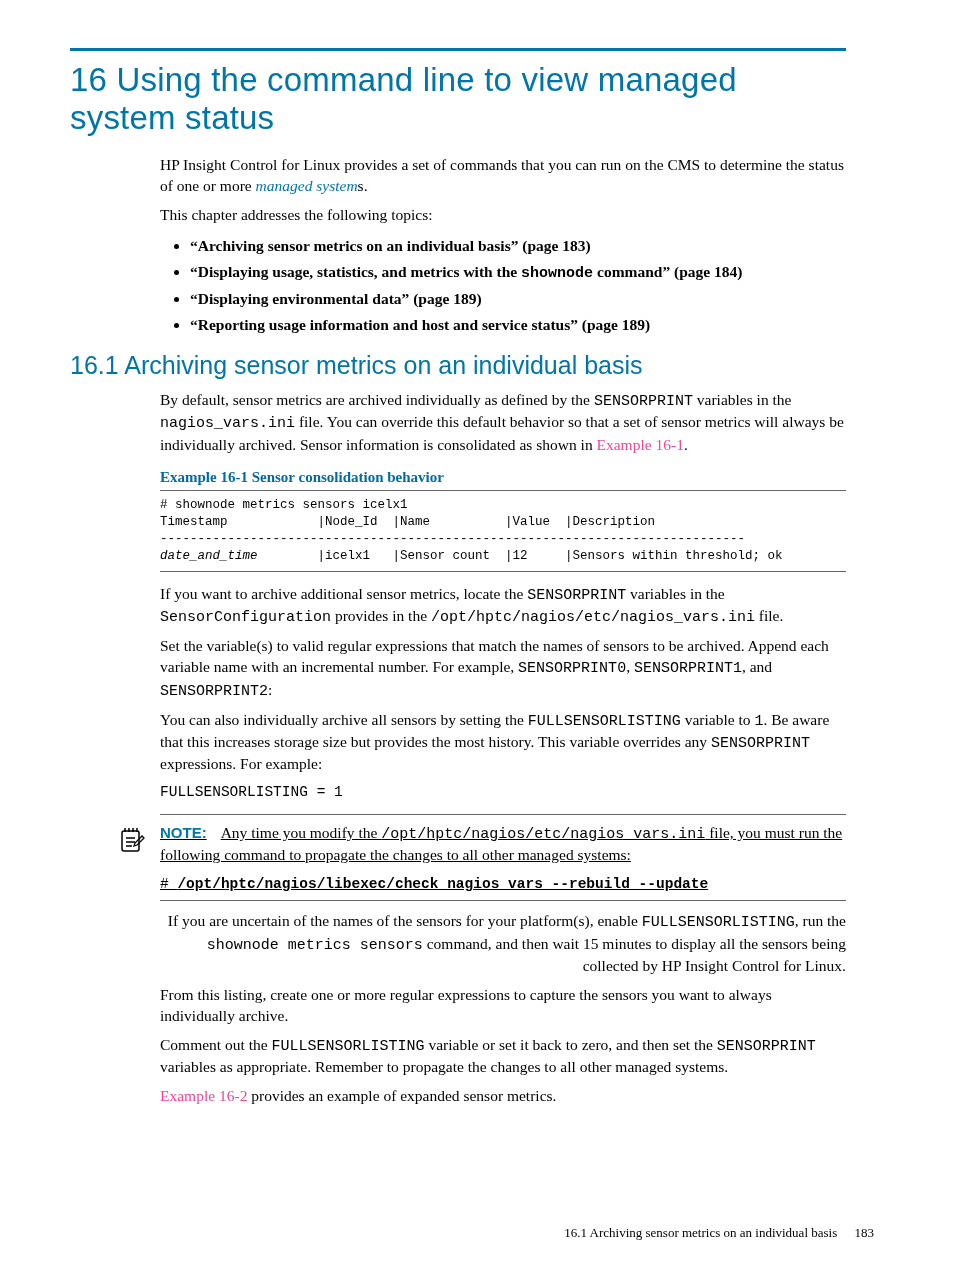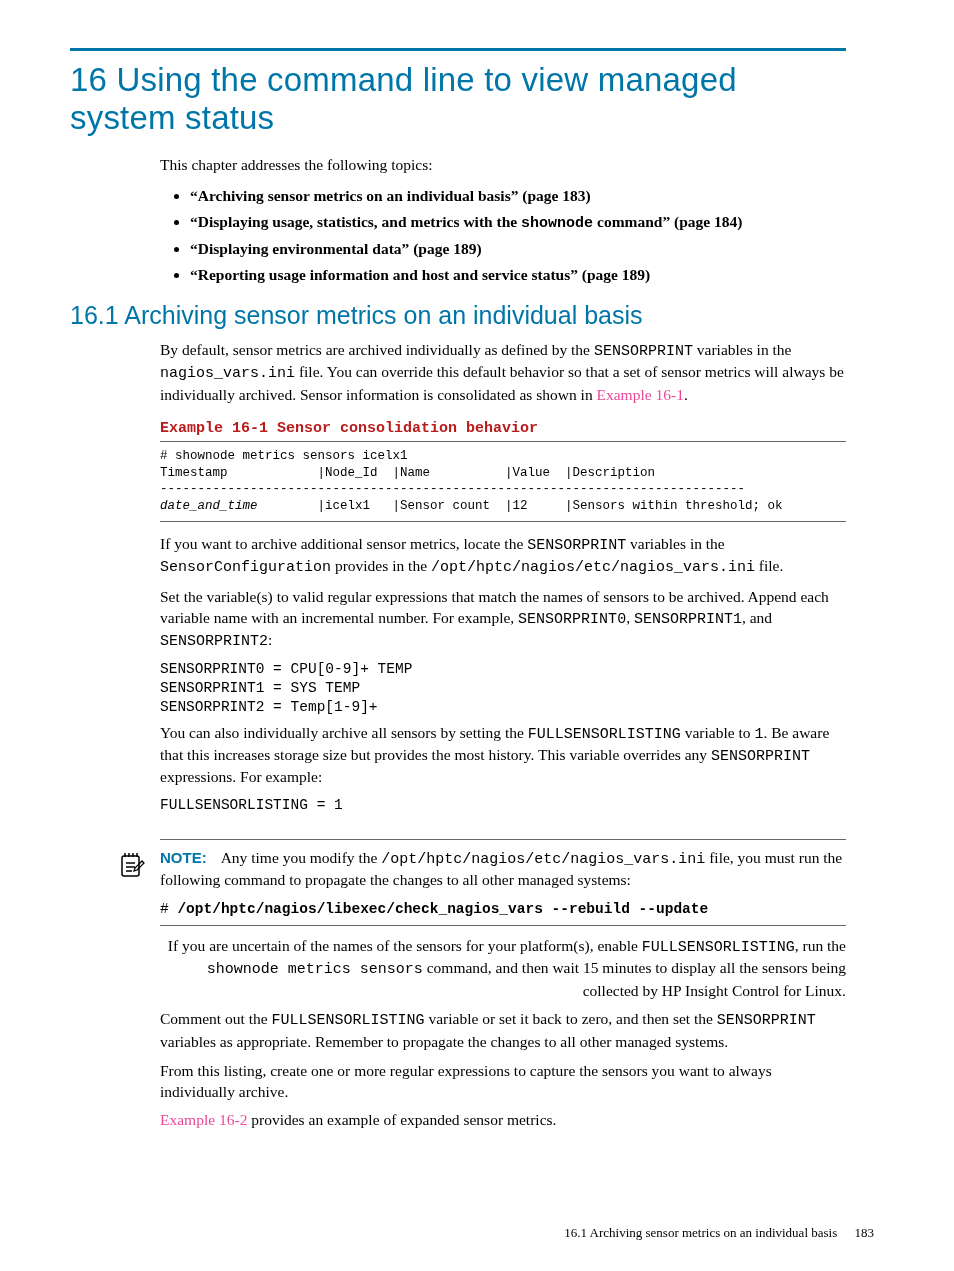--- a/index.html
+++ b/index.html
@@ -58,23 +58,23 @@
     margin: 6px 0 10px 0;
   }
   .mono {
     font-family: "Courier New", monospace;
     font-size: 15px;
   }
   .example-link {
     color: #ec4899;
   }
   h3.example-title {
-    font-family: Liberation Mono, monospace;
+    font-family: Liberation Serif, serif;
     font-weight: 600;
-    color: #b91c1c;
+    color: #0369a1;
     font-size: 15px;
     margin: 14px 0 4px 0;
   }
   .example-rule {
     border-top: 1px solid #666;
     margin: 2px 0 6px 0;
   }
   pre.codeblock {
     font-family: "Courier New", monospace;
     font-size: 12.5px;
@@ -85,22 +85,23 @@
   .codeblock .bold { font-weight: normal; }
   .codeblock .ital { font-style: italic; }
   pre.inline-code {
     font-family: "Courier New", monospace;
     font-size: 14.5px;
     line-height: 1.3;
     margin: 2px 0 6px 0;
     white-space: pre;
   }
   .note-block {
-    margin-top: 24px;
+    margin-top: 12px;
     position: relative;
+    text-decoration: underline;
   }
   .note-icon {
     position: absolute;
     left: -42px;
     top: 12px;
   }
   .note-rule {
     border-top: 1px solid #666;
     margin: 4px 0 8px 0;
   }
@@ -131,20 +132,23 @@
 </style>
 </head>
 <body>
 
 <div class="page">
   <div class="top-rule"></div>
 
   <h1 class="chapter-title">16 Using the command line to view managed system status</h1>
 
   <div class="body-indent">
+    <p>
+      <span>HP Insight Control for Linux provides a set of commands that you can run on the CMS to determine the status of one or more </span><span class="italic-link">managed system</span><span>s.</span>
+    </p>
     <p>This chapter addresses the following topics:</p>
 
     <ul class="topics">
       <li>“Archiving sensor metrics on an individual basis” (page 183)</li>
       <li>
         <span>“Displaying usage, statistics, and metrics with the </span><span class="mono">shownode</span><span> command” (page 184)</span>
       </li>
       <li>“Displaying environmental data” (page 189)</li>
       <li>“Reporting usage information and host and service status” (page 189)</li>
     </ul>
@@ -166,23 +170,20 @@
     <div class="example-rule"></div>
 
     <p style="margin-top:12px;">
       <span>If you want to archive additional sensor metrics, locate the </span><span class="mono">SENSORPRINT</span><span> variables in the </span><span class="mono">SensorConfiguration</span><span> provides in the </span><span class="mono">/opt/hptc/nagios/etc/nagios_vars.ini</span><span> file.</span>
     </p>
 
     <p>
       <span>Set the variable(s) to valid regular expressions that match the names of sensors to be archived. Append each variable name with an incremental number. For example, </span><span class="mono">SENSORPRINT0</span><span>, </span><span class="mono">SENSORPRINT1</span><span>, and </span><span class="mono">SENSORPRINT2</span><span>:</span>
     </p>
 
-    <pre class="inline-code">SENSORPRINT0 = CPU[0-9]+ TEMP
-SENSORPRINT1 = SYS TEMP
-SENSORPRINT2 = Temp[1-9]+</pre>
 
     <p>
       <span>You can also individually archive all sensors by setting the </span><span class="mono">FULLSENSORLISTING</span><span> variable to </span><span class="mono">1</span><span>. Be aware that this increases storage size but provides the most history. This variable overrides any </span><span class="mono">SENSORPRINT</span><span> expressions. For example:</span>
     </p>
 
     <pre class="inline-code">FULLSENSORLISTING = 1</pre>
 
     <div class="note-block">
       <span class="note-icon">
         <svg width="28" height="28" viewBox="0 0 28 28">
@@ -199,25 +200,25 @@
       <div class="note-cmd">
         <span># </span><span class="note-cmd-bold">/opt/hptc/nagios/libexec/check_nagios_vars --rebuild --update</span>
       </div>
       <div class="note-rule"></div>
     </div>
 
     <p style="margin-top:10px;text-align:right;">
       <span>If you are uncertain of the names of the sensors for your platform(s), enable </span><span class="mono">FULLSENSORLISTING</span><span>, run the </span><span class="mono">shownode metrics sensors</span><span> command, and then wait 15 minutes to display all the sensors being collected by HP Insight Control for Linux.</span>
     </p>
 
+    <p>From this listing, create one or more regular expressions to capture the sensors you want to always individually archive.</p>
+
     <p>
       <span>Comment out the </span><span class="mono">FULLSENSORLISTING</span><span> variable or set it back to zero, and then set the </span><span class="mono">SENSORPRINT</span><span> variables as appropriate. Remember to propagate the changes to all other managed systems.</span>
     </p>
-
-    <p>From this listing, create one or more regular expressions to capture the sensors you want to always individually archive.</p>
 
     <p>
       <span class="example-link">Example 16-2</span><span> provides an example of expanded sensor metrics.</span>
     </p>
   </div>
 
   <div class="footer">
     <span>16.1 Archiving sensor metrics on an individual basis</span>
     <span class="footer-page">183</span>
   </div>

